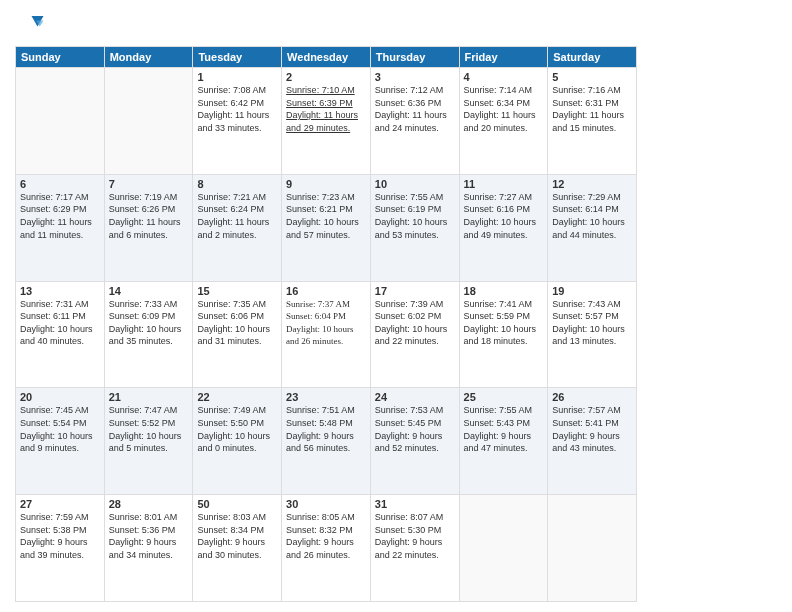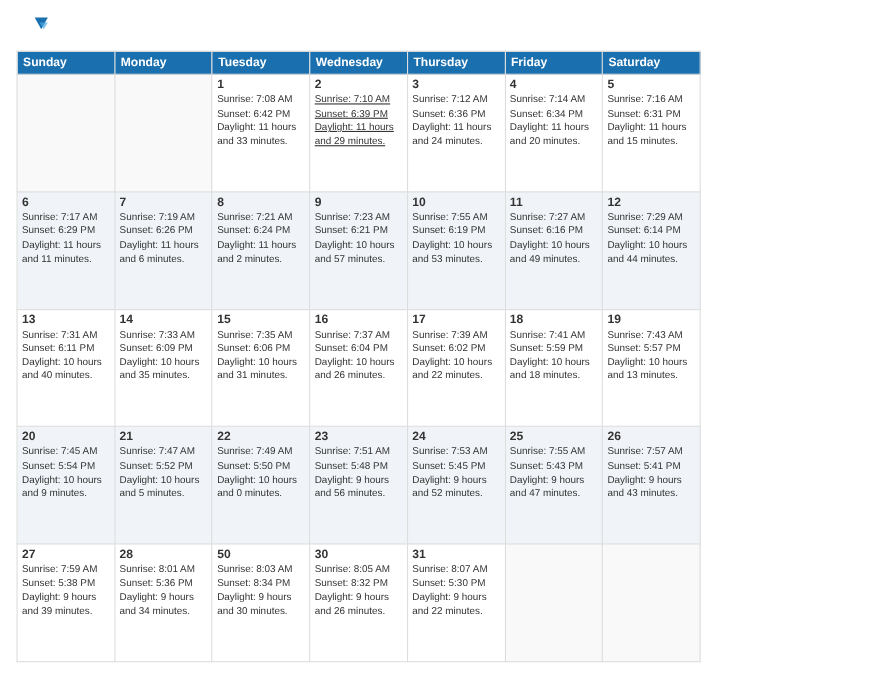--- a/index.html
+++ b/index.html
@@ -244,21 +244,21 @@
           </td>
           <td>
             <span class="day-num">15</span>
             <div class="cell-info" style="white-space: pre-line;">Sunrise: 7:35 AM
 Sunset: 6:06 PM
 Daylight: 10 hours
 and 31 minutes.</div>
           </td>
           <td>
             <span class="day-num">16</span>
-            <div class="cell-info" style="white-space: pre-line;">Sunrise: 7:37 AM
+            <div class="cell-info" style="white-space: pre-line; font-family: Liberation Serif, serif;">Sunrise: 7:37 AM
 Sunset: 6:04 PM
 Daylight: 10 hours
 and 26 minutes.</div>
           </td>
           <td>
             <span class="day-num">17</span>
             <div class="cell-info" style="white-space: pre-line;">Sunrise: 7:39 AM
 Sunset: 6:02 PM
 Daylight: 10 hours
 and 22 minutes.</div>

